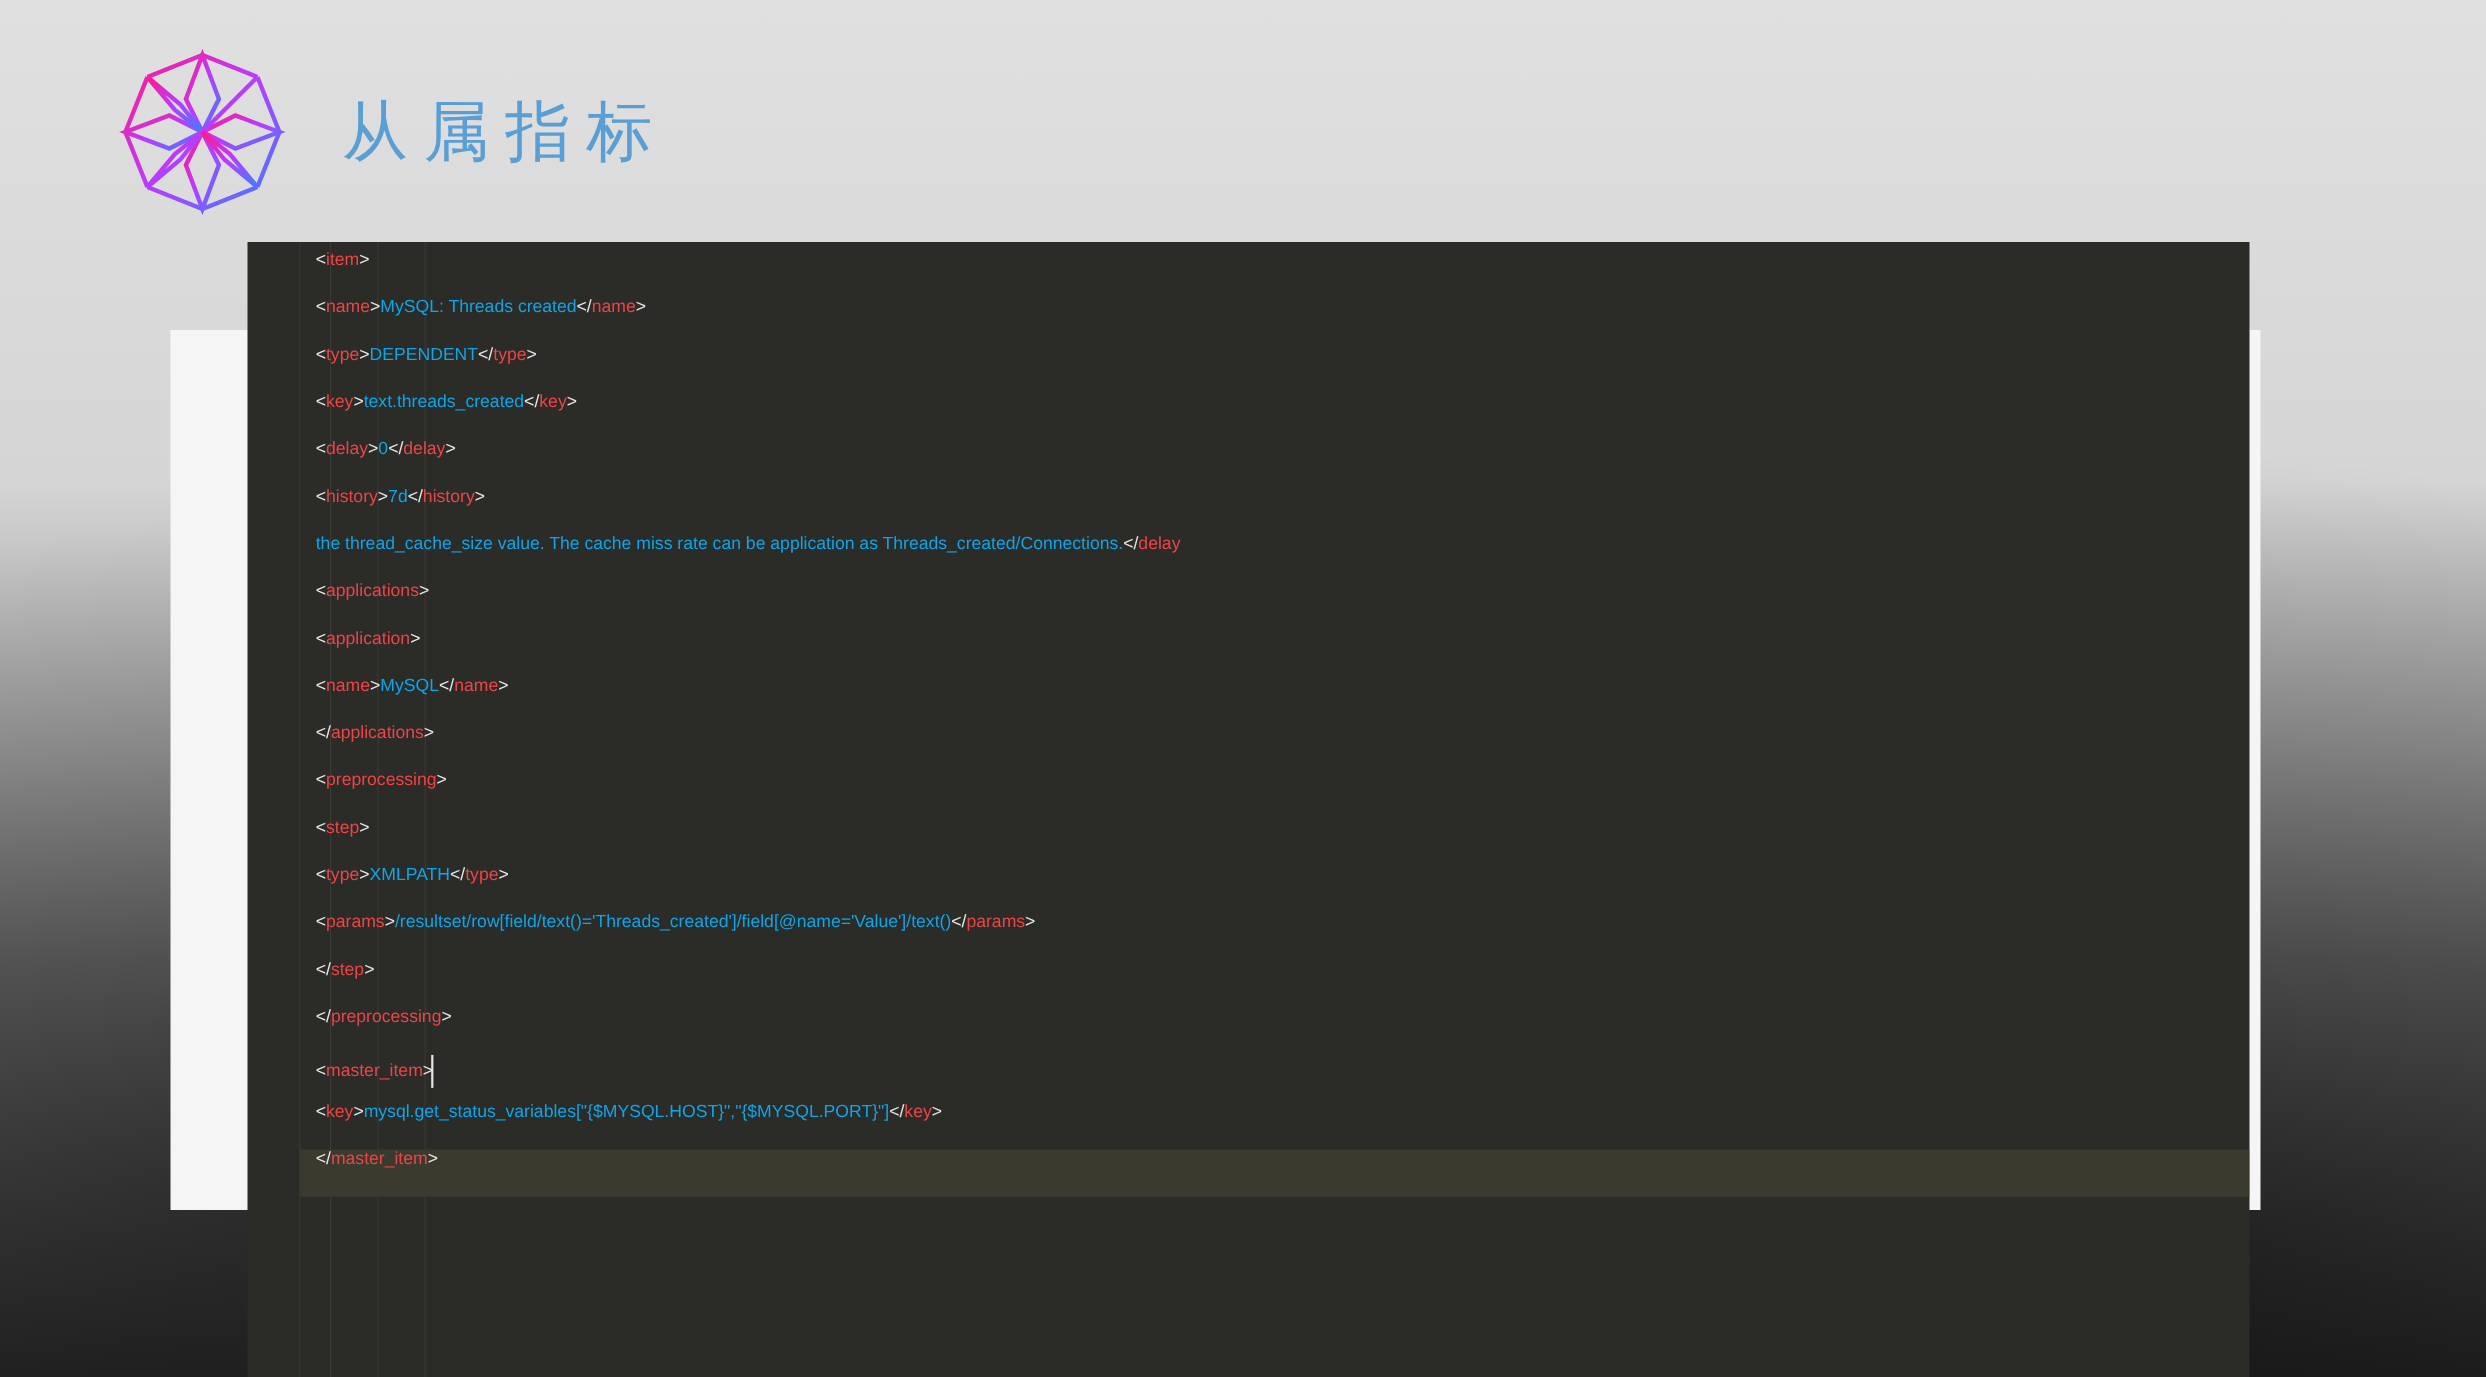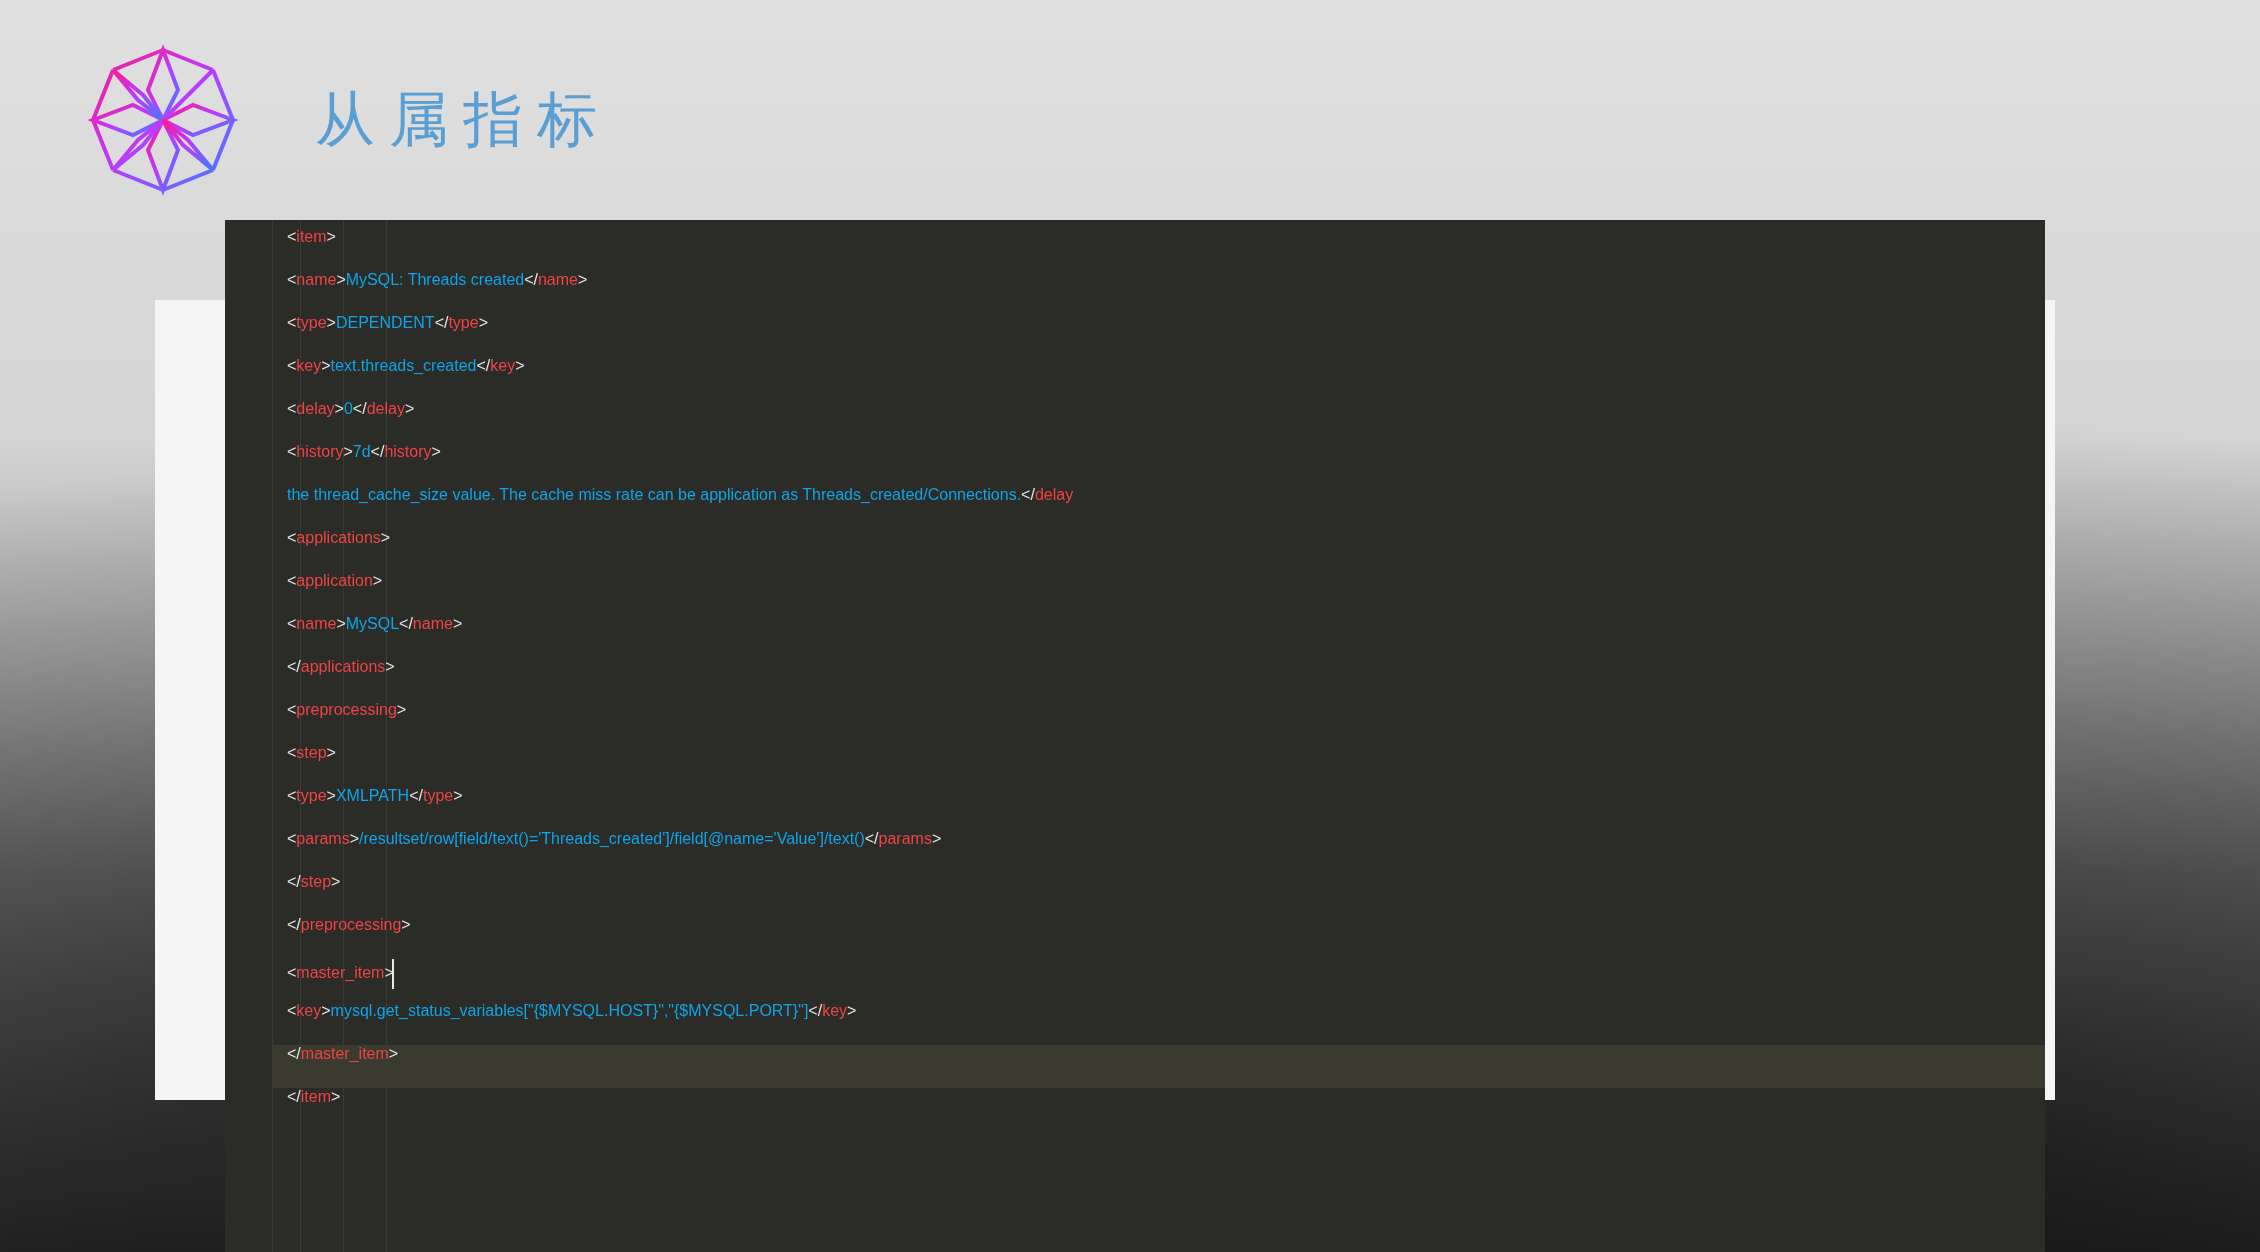--- a/index.html
+++ b/index.html
@@ -14,24 +14,24 @@
 .bg-overlay {
   position: absolute;
   inset: 0;
   background:
     radial-gradient(ellipse at 15% 85%, rgba(0,0,0,0.4) 0%, transparent 40%),
     radial-gradient(ellipse at 85% 90%, rgba(0,0,0,0.5) 0%, transparent 45%);
 }
 .header {
   position: absolute;
   top: 40px;
-  left: 83px;
+  left: 104px;
   display: flex;
   align-items: center;
-  gap: 72px;
+  gap: 47px;
 }
 .logo {
   width: 160px;
   height: 160px;
 }
 .title {
   font-size: 60px;
   letter-spacing: 14px;
   color: #5a9fd4;
   font-weight: 400;
@@ -146,15 +146,14 @@
       <div class="line">   <span class="punct">&lt;/</span><span class="tag">applications</span><span class="punct">&gt;</span></div>
       <div class="line">   <span class="punct">&lt;</span><span class="tag">preprocessing</span><span class="punct">&gt;</span></div>
       <div class="line">      <span class="punct">&lt;</span><span class="tag">step</span><span class="punct">&gt;</span></div>
       <div class="line">         <span class="punct">&lt;</span><span class="tag">type</span><span class="punct">&gt;</span><span class="text">XMLPATH</span><span class="punct">&lt;/</span><span class="tag">type</span><span class="punct">&gt;</span></div>
       <div class="line">         <span class="punct">&lt;</span><span class="tag">params</span><span class="punct">&gt;</span><span class="text">/resultset/row[field/text()='Threads_created']/field[@name='Value']/text()</span><span class="punct">&lt;/</span><span class="tag">params</span><span class="punct">&gt;</span></div>
       <div class="line">      <span class="punct">&lt;/</span><span class="tag">step</span><span class="punct">&gt;</span></div>
       <div class="line">   <span class="punct">&lt;/</span><span class="tag">preprocessing</span><span class="punct">&gt;</span></div>
       <div class="line">   <span class="punct">&lt;</span><span class="tag">master_item</span><span class="punct">&gt;</span><span class="cursor"></span></div>
       <div class="line">      <span class="punct">&lt;</span><span class="tag">key</span><span class="punct">&gt;</span><span class="text">mysql.get_status_variables["{$MYSQL.HOST}","{$MYSQL.PORT}"]</span><span class="punct">&lt;/</span><span class="tag">key</span><span class="punct">&gt;</span></div>
       <div class="line">   <span class="punct">&lt;/</span><span class="tag">master_item</span><span class="punct">&gt;</span></div>
-      <div class="line"><span class="punct">&lt;/</span><span class="tag">item</span><span class="punct">&gt;</span></div>
     </div>
 </div>
 
 </body></html>

